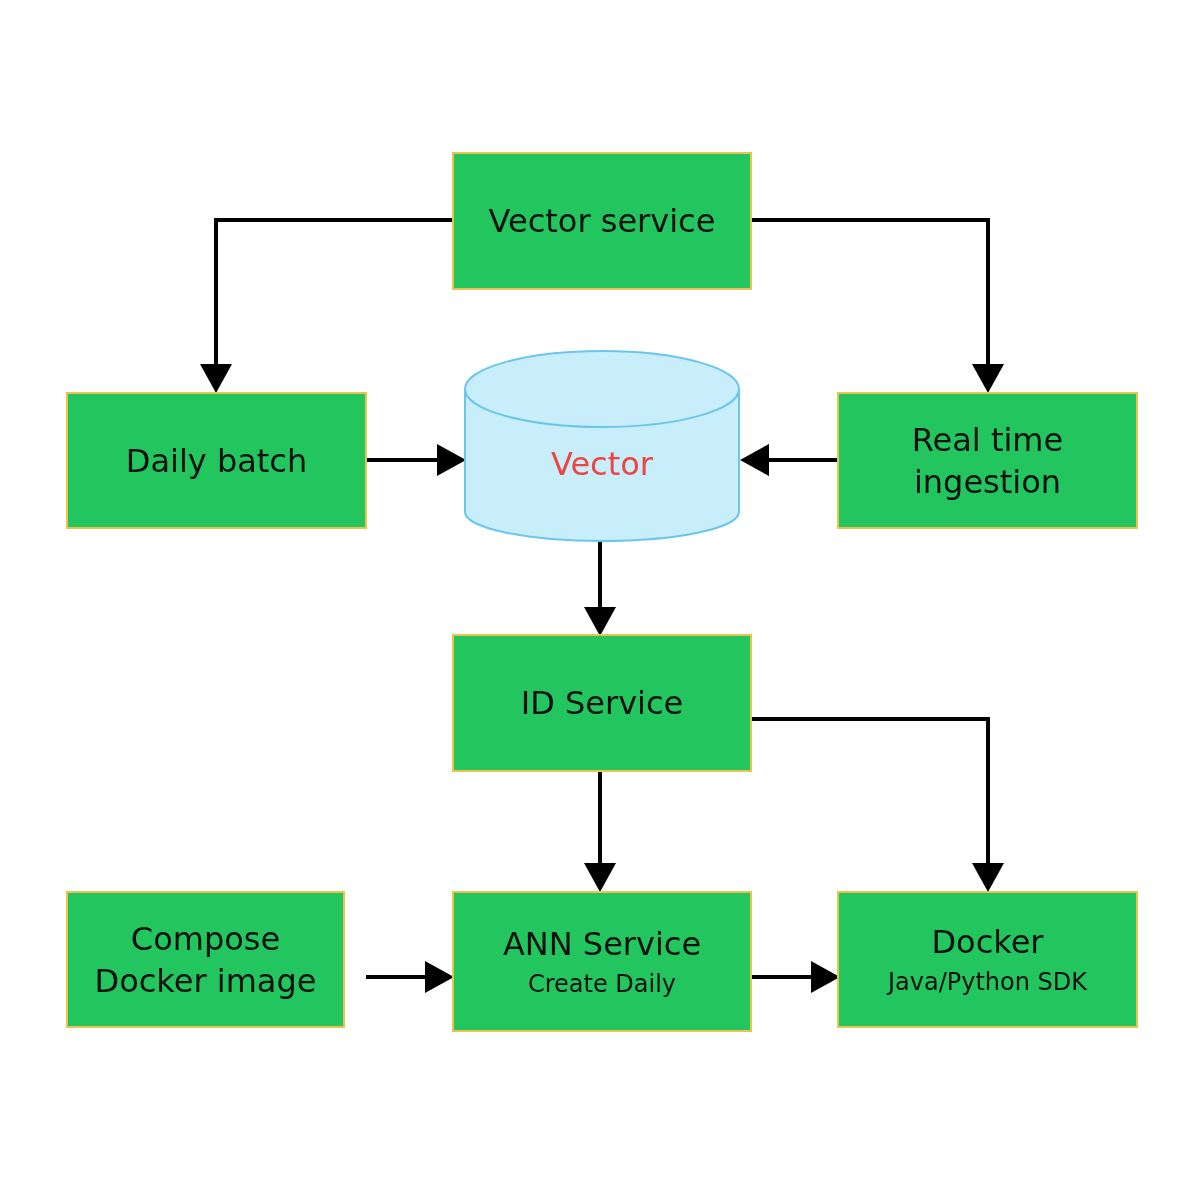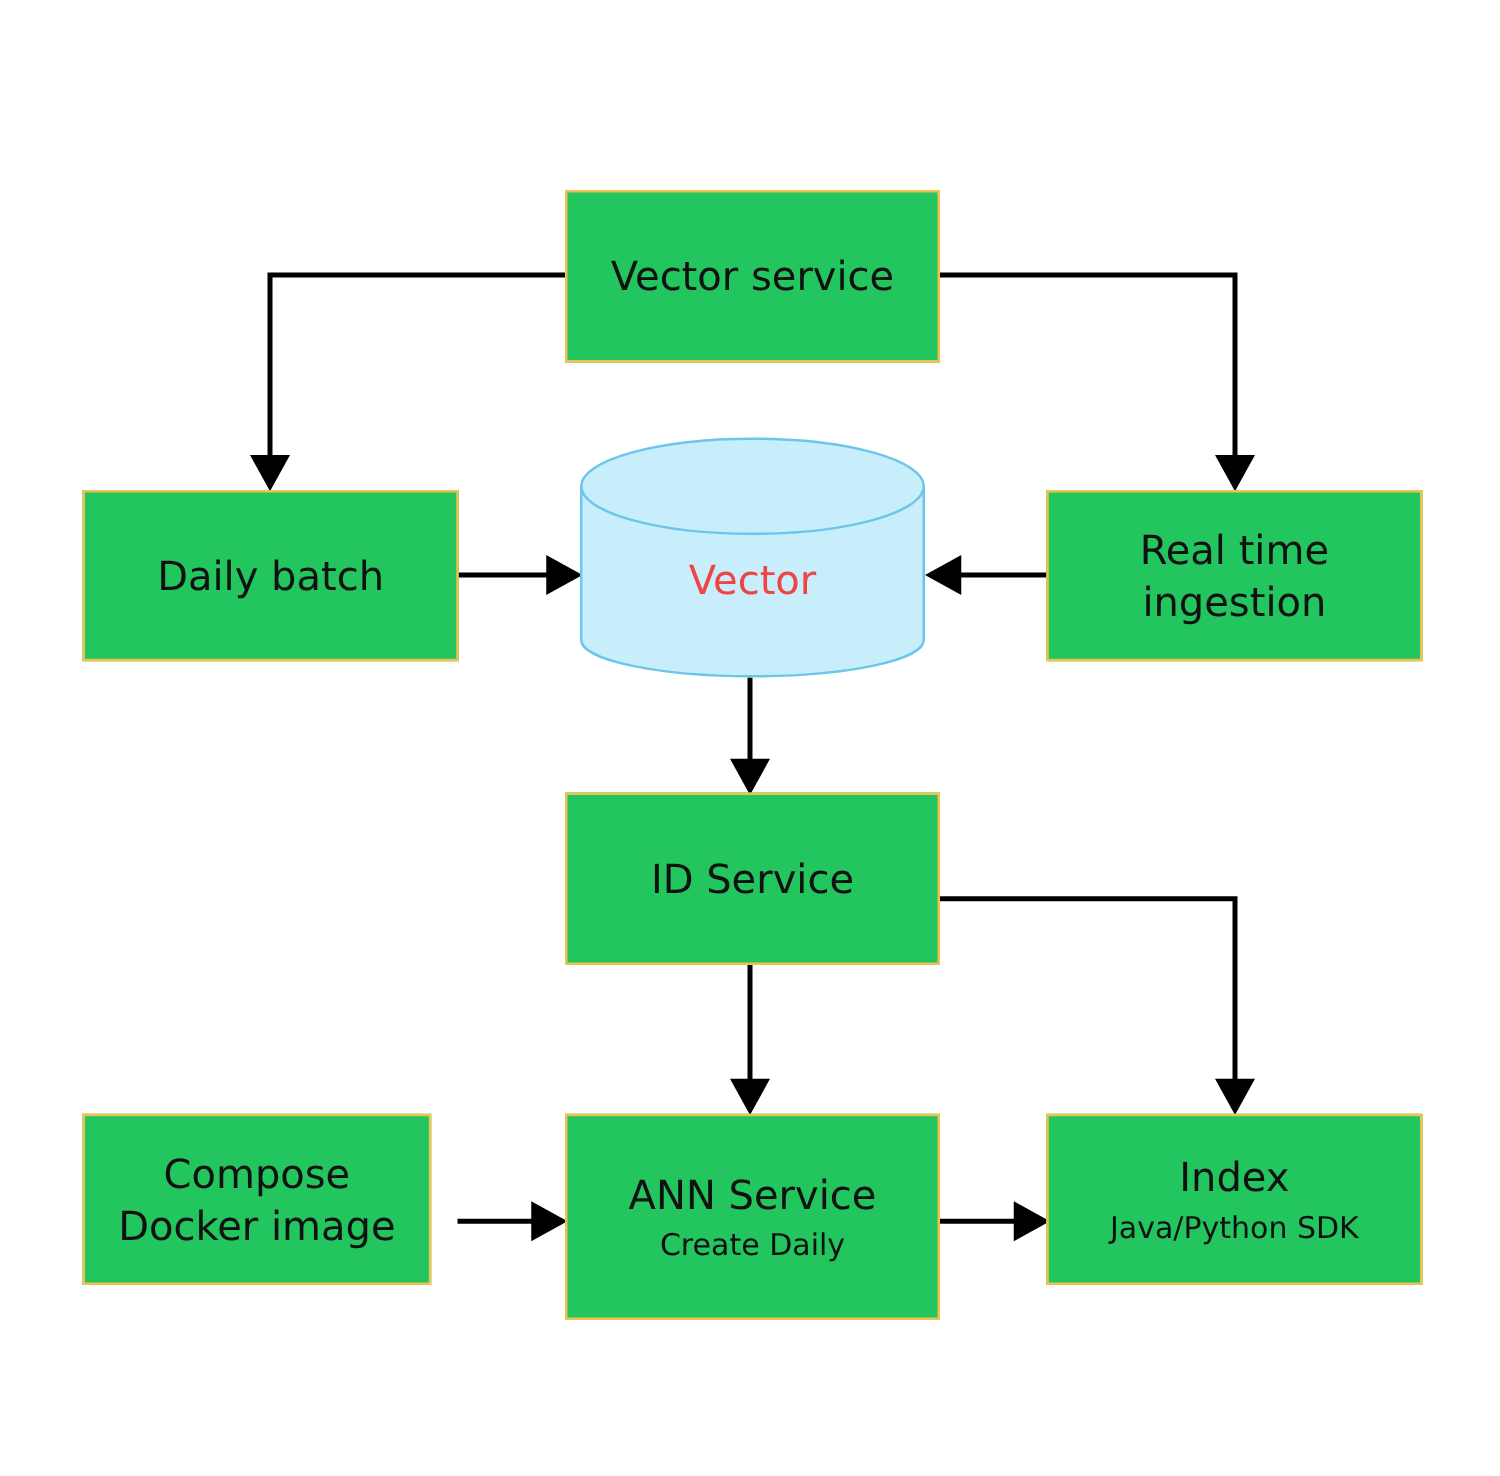--- a/index.html
+++ b/index.html
@@ -95,22 +95,22 @@
 
   <div class="box" style="left:452px;top:634px;width:300px;height:138px;">
     <span class="title">ID Service</span>
   </div>
 
   <div class="box" style="left:66px;top:891px;width:279px;height:137px;">
     <span class="title">Compose</span>
     <span class="title">Docker image</span>
   </div>
 
-  <div class="box" style="left:452px;top:891px;width:300px;height:165px;justify-content:center;">
+  <div class="box" style="left:452px;top:891px;width:300px;height:141px;justify-content:center;">
     <span class="title">ANN Service</span>
     <span class="sub">Create Daily</span>
   </div>
 
   <div class="box" style="left:837px;top:891px;width:301px;height:137px;">
-    <span class="title">Index</span>
+    <span class="title">Docker</span>
     <span class="sub">Java/Python SDK</span>
   </div>
 </div>
 
 </body></html>

